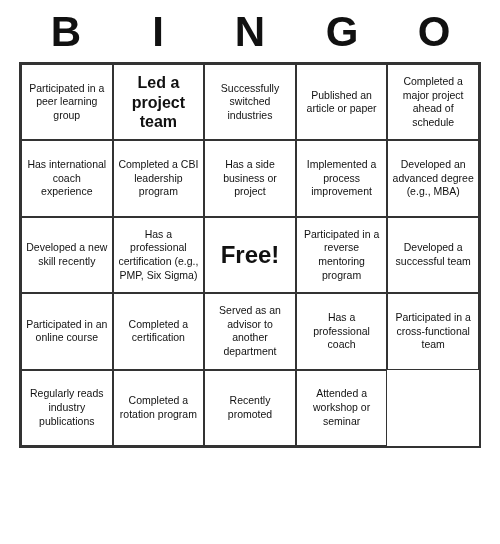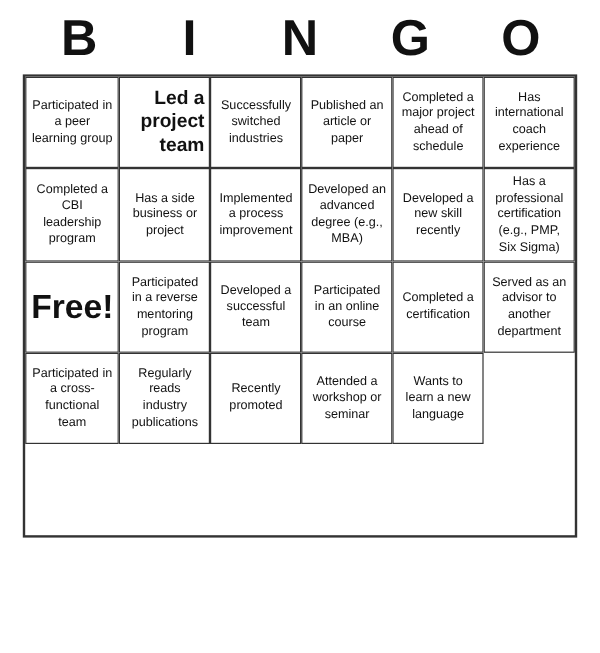--- a/index.html
+++ b/index.html
@@ -22,47 +22,46 @@
     }
     .bingo-letter {
       font-size: 42px;
       font-weight: bold;
       width: 88px;
       text-align: center;
       color: #111;
     }
     .bingo-grid {
       display: grid;
-      grid-template-columns: repeat(6, 1fr);
+      grid-template-columns: repeat(5, 1fr);
       grid-template-rows: repeat(5, 1fr);
       width: 462px;
       height: 386px;
       border: 2px solid #333;
     }
     .bingo-cell {
       border: 1px solid #333;
       display: flex;
       align-items: center;
       justify-content: center;
       text-align: center;
       padding: 4px;
       font-size: 10.5px;
       line-height: 1.3;
       color: #111;
       background: #fff;
     }
     .bingo-cell.free {
-      font-size: 28px;
+      font-size: 24px;
       font-weight: bold;
     }
     .bingo-cell.large-text {
       font-size: 16px;
       font-weight: bold;
       line-height: 1.2;
-      text-align: right;
     }
   </style>
 </head>
 <body>
 
 <div class="bingo-title">
   <span class="bingo-letter">B</span>
   <span class="bingo-letter">I</span>
   <span class="bingo-letter">N</span>
   <span class="bingo-letter">G</span>
@@ -85,19 +84,20 @@
 
   <div class="bingo-cell">Developed a new skill recently</div>
   <div class="bingo-cell">Has a professional certification (e.g., PMP, Six Sigma)</div>
   <div class="bingo-cell free">Free!</div>
   <div class="bingo-cell">Participated in a reverse mentoring program</div>
   <div class="bingo-cell">Developed a successful team</div>
 
   <div class="bingo-cell">Participated in an online course</div>
   <div class="bingo-cell">Completed a certification</div>
   <div class="bingo-cell">Served as an advisor to another department</div>
+  <div class="bingo-cell">Has a professional coach</div>
   <div class="bingo-cell">Participated in a cross-functional team</div>
 
   <div class="bingo-cell">Regularly reads industry publications</div>
+  <div class="bingo-cell">Completed a rotation program</div>
   <div class="bingo-cell">Recently promoted</div>
   <div class="bingo-cell">Attended a workshop or seminar</div>
-  <div class="bingo-cell">Wants to learn a new language</div>
 </div>
 
 </body></html>

